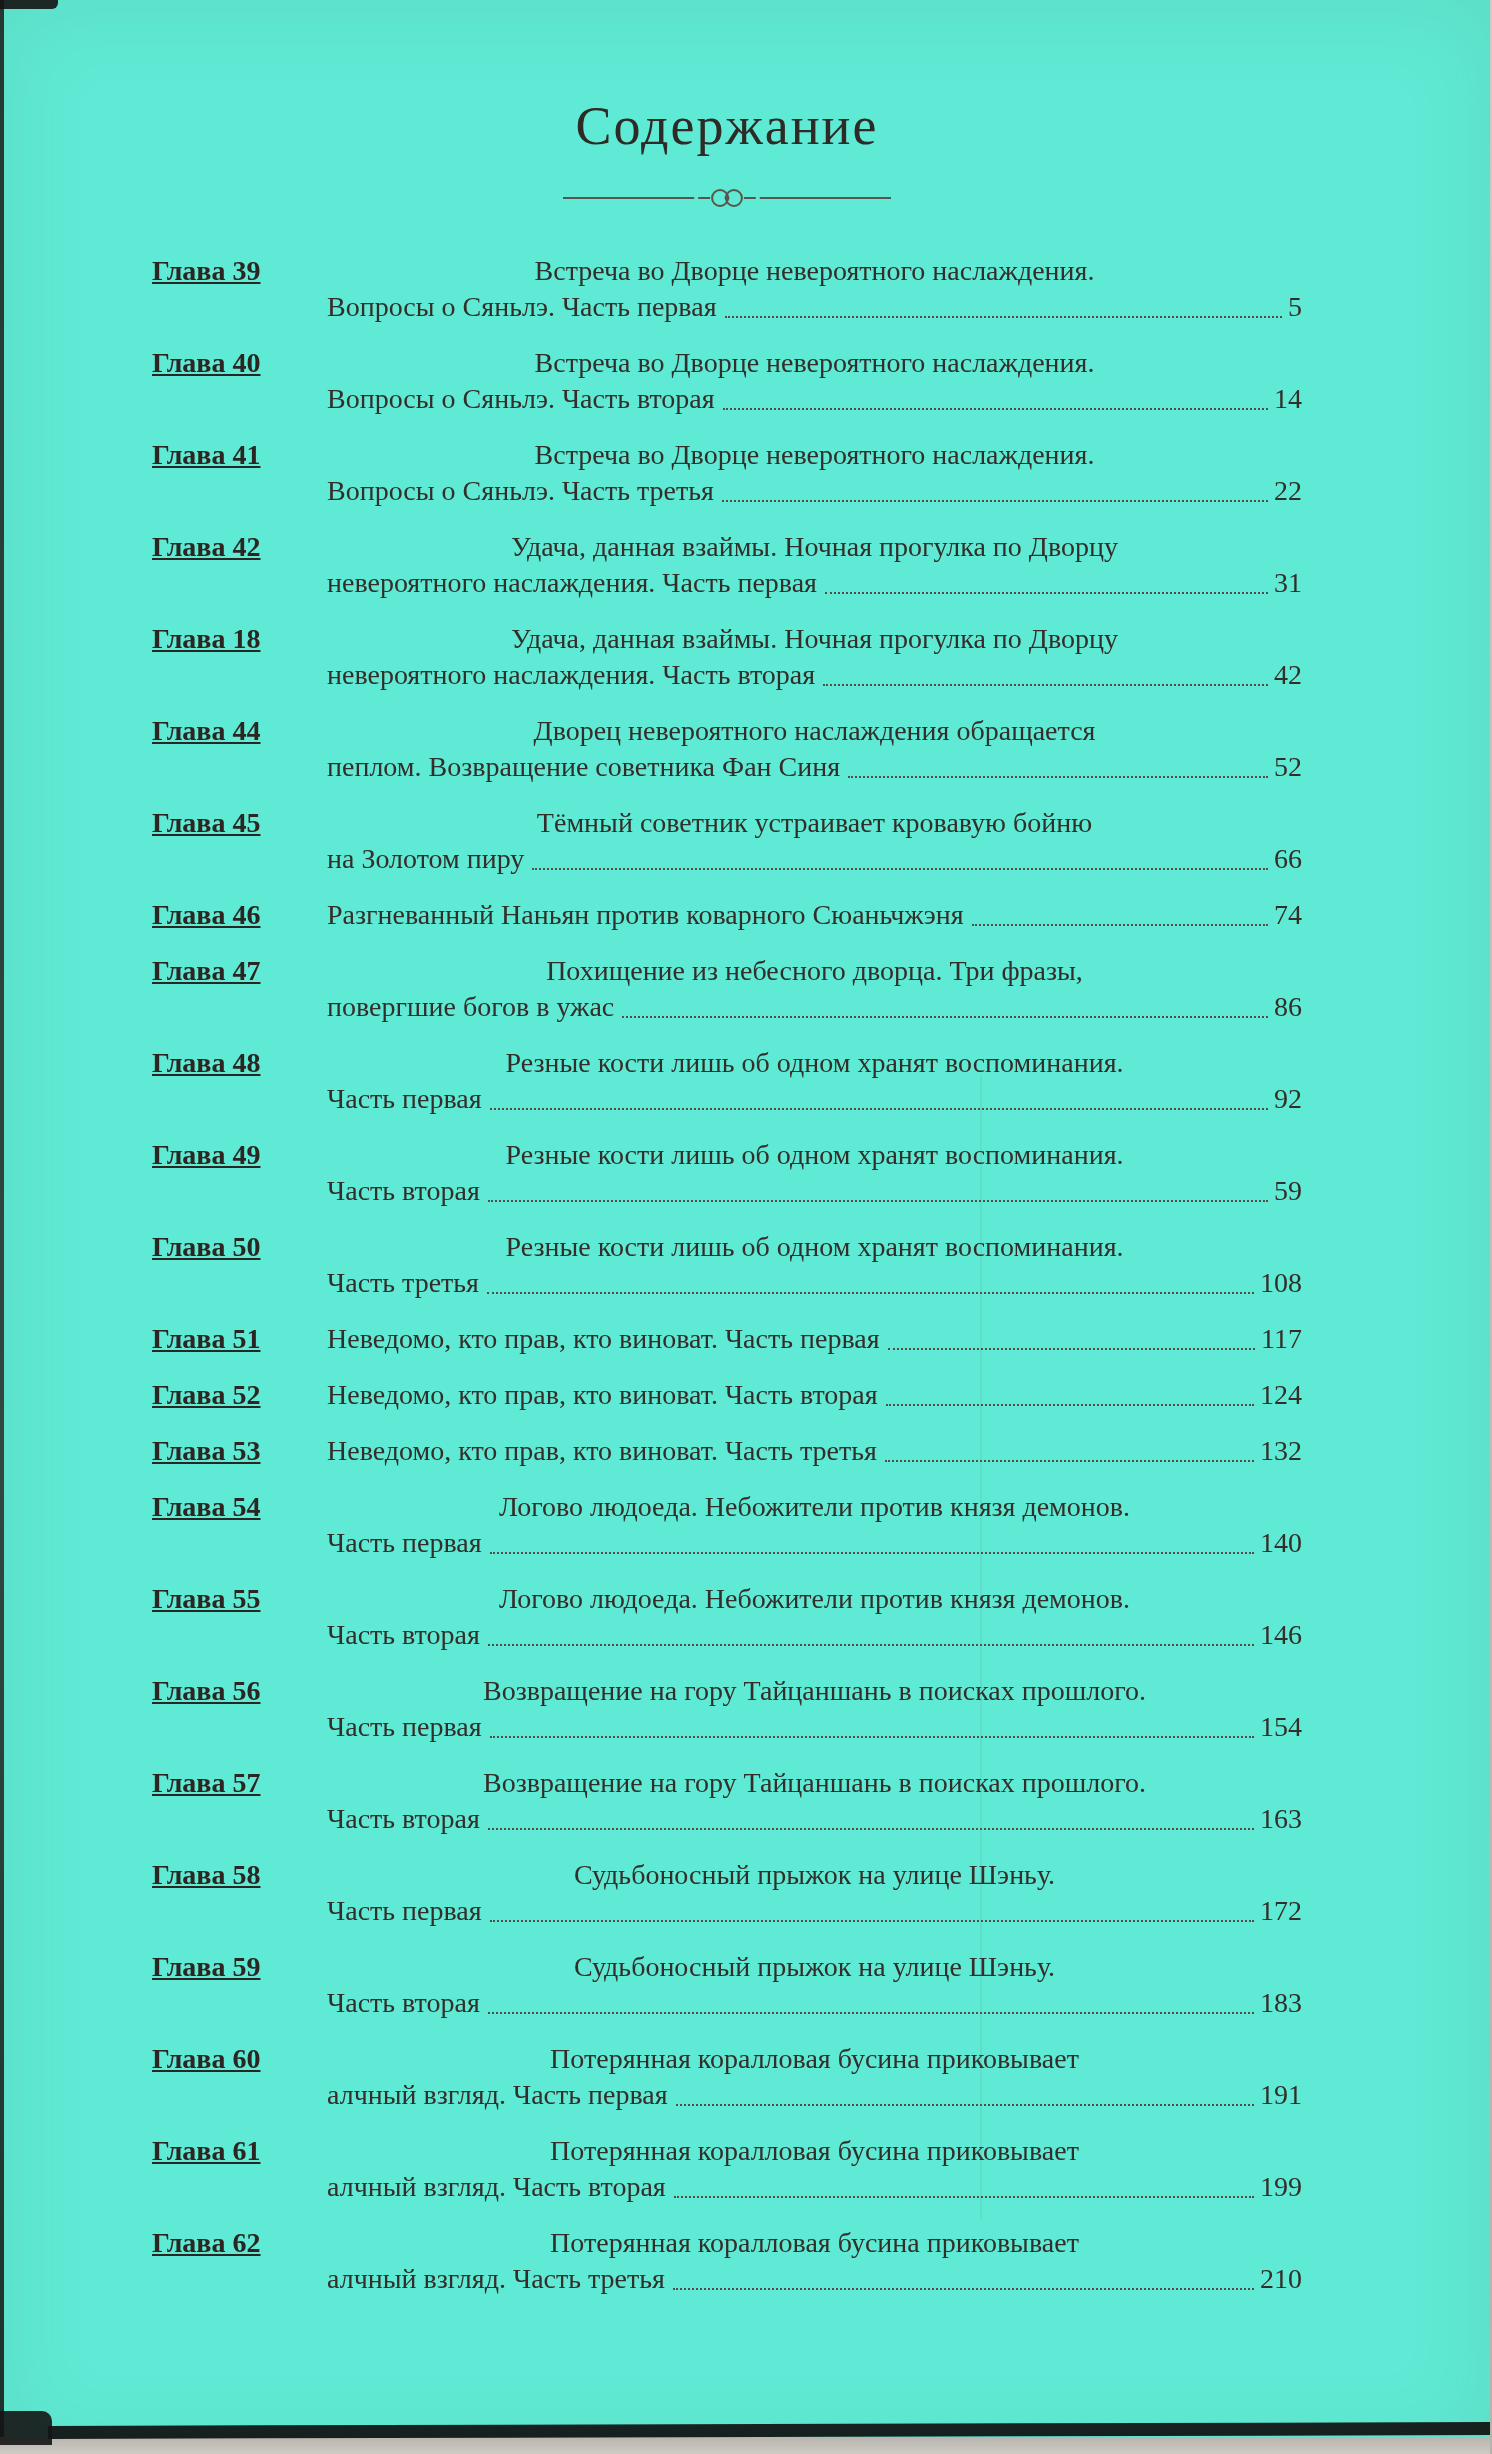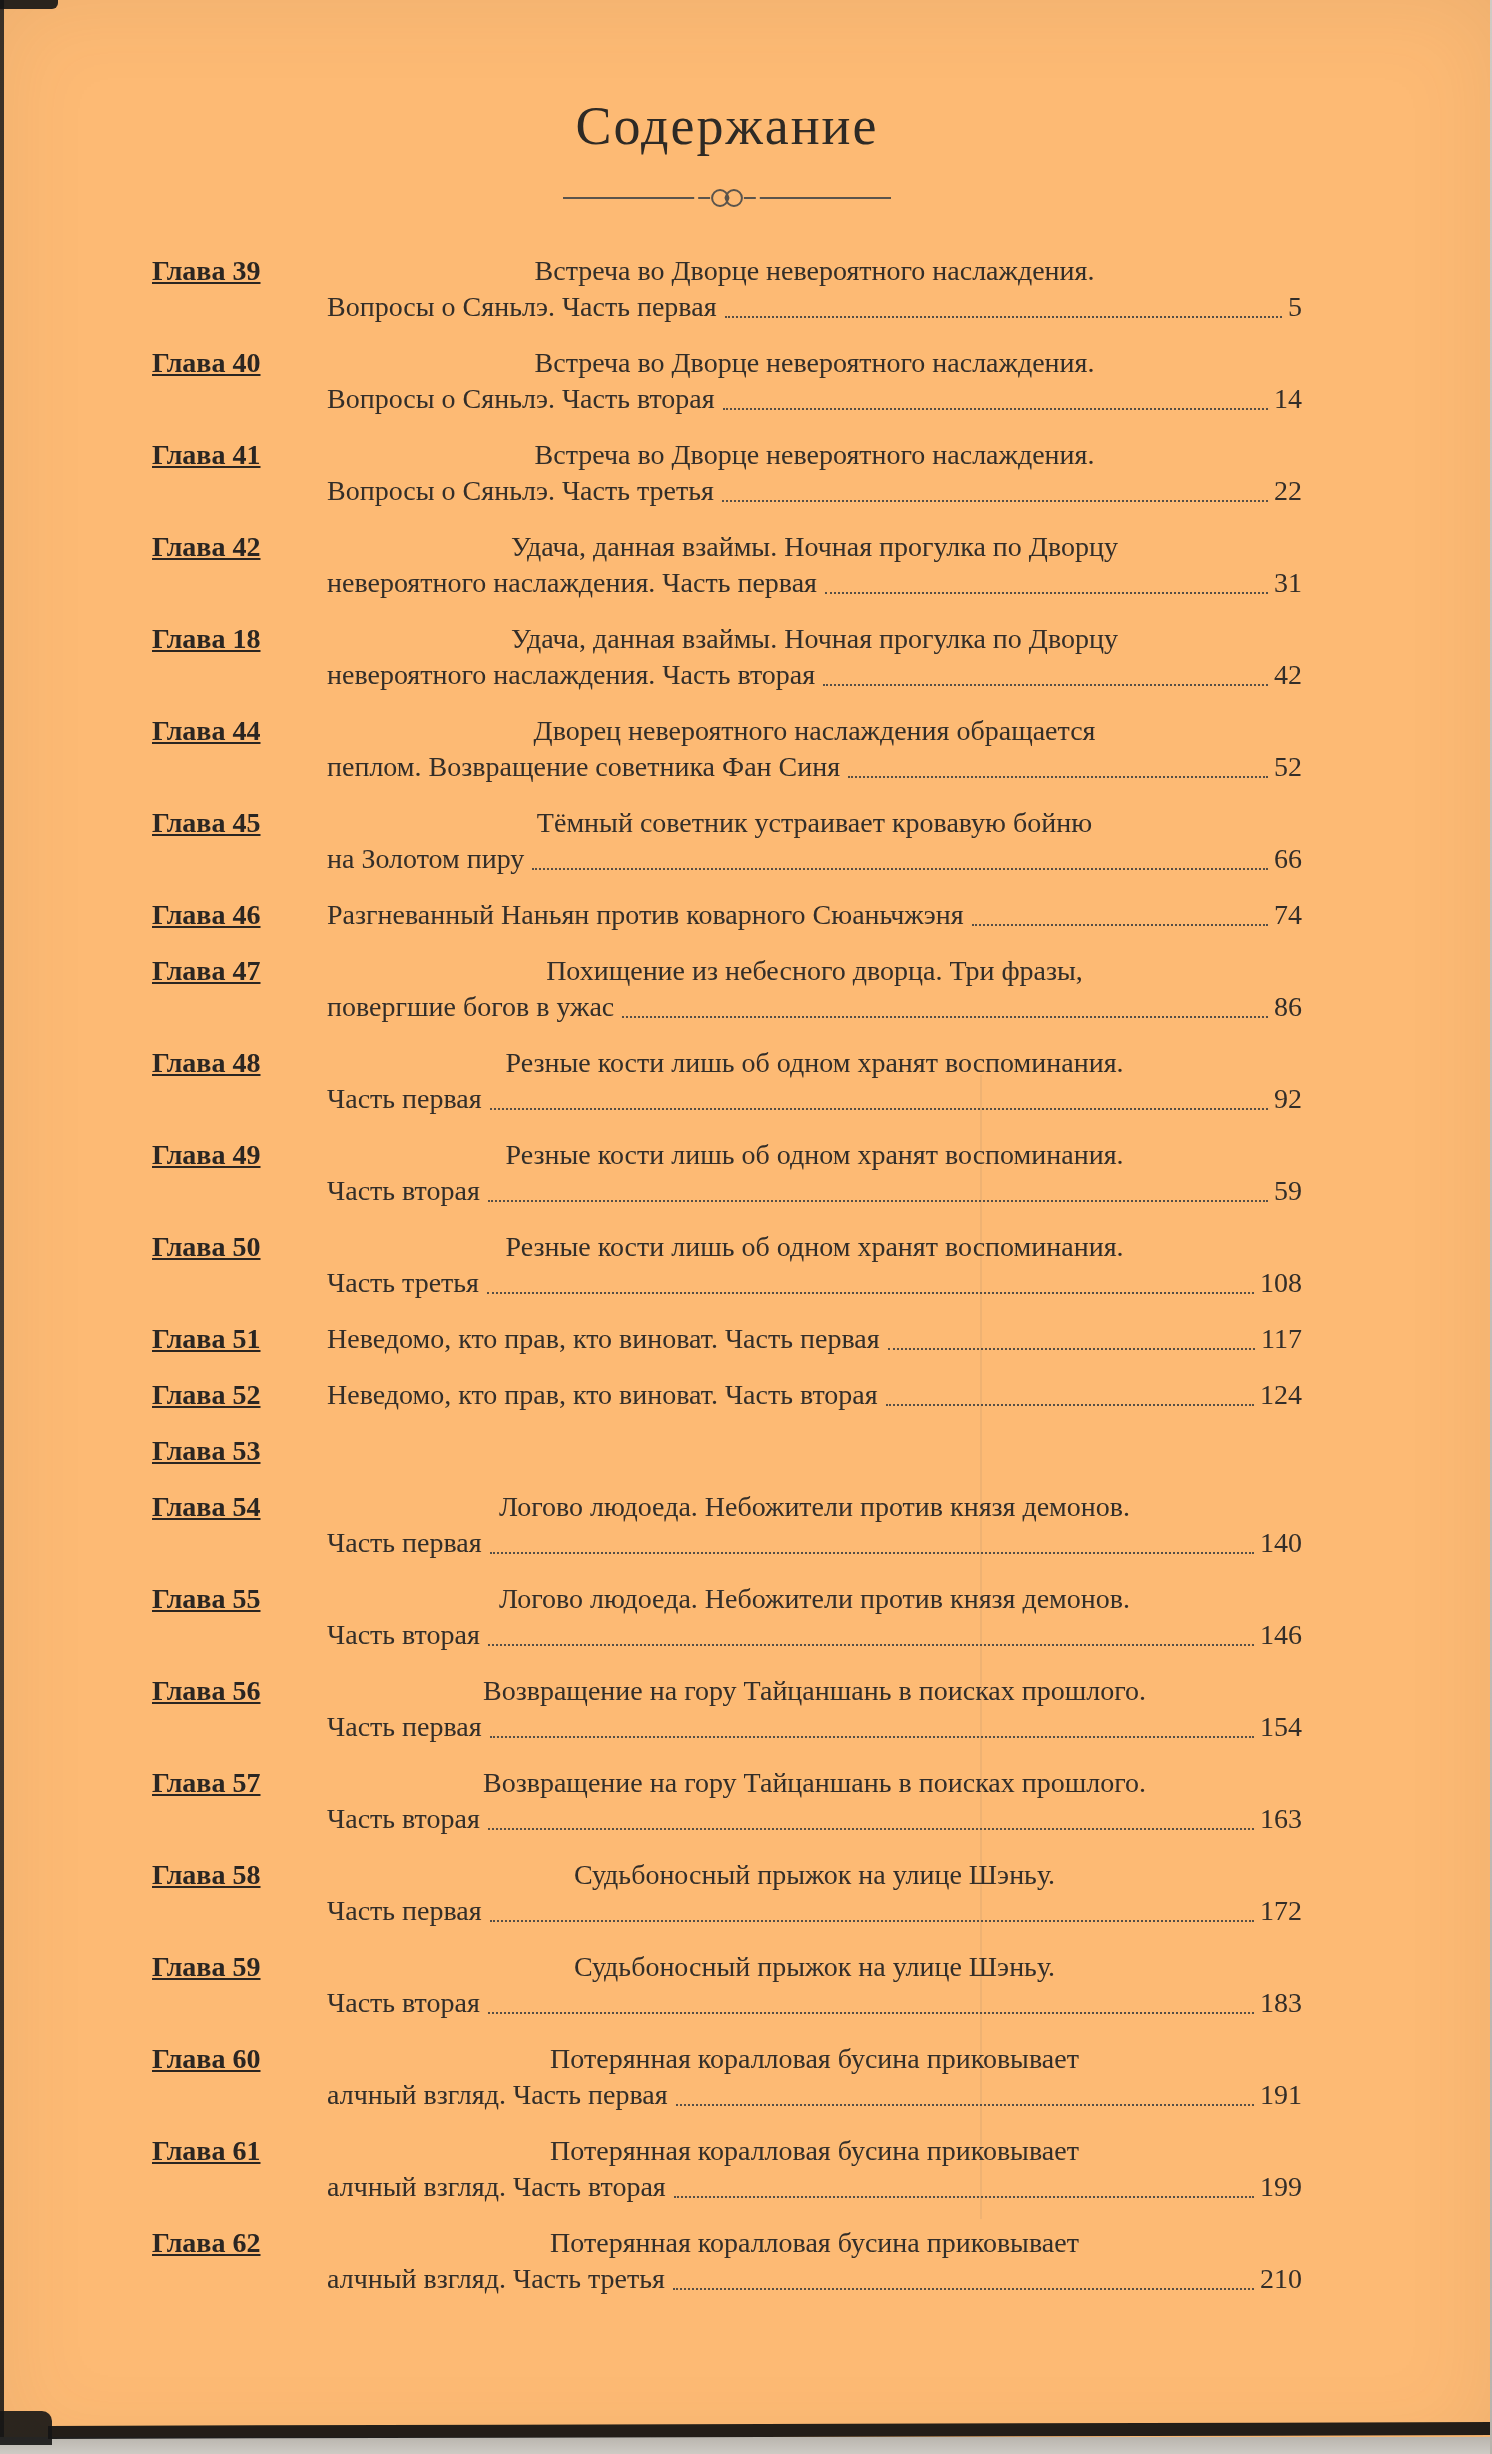--- a/index.html
+++ b/index.html
@@ -1,21 +1,21 @@
 <!DOCTYPE html>
 <html><head>
 <meta charset="utf-8">
 <style>
   html, body { margin: 0; padding: 0; background: #d8d5cf; }
   .page {
     position: relative;
     width: 1493px;
     height: 2455px;
     margin: 0 auto;
-    background: #fdba74;
+    background: #5eead4;
     box-shadow: inset 0 0 90px rgba(90,80,70,0.10);
     overflow: hidden;
     font-family: "Liberation Serif", "DejaVu Serif", serif;
     color: #332e29;
     box-sizing: border-box;
   }
   .content {
     position: relative;
     box-sizing: border-box;
     padding: 95px 191px 0 152px;
@@ -292,20 +292,27 @@
           <div class="toc-body">
             <div class="toc-line">
               <span class="toc-text">Неведомо, кто прав, кто виноват. Часть вторая</span>
               <span class="leader"></span>
               <span class="toc-page">124</span>
             </div>
           </div>
         </div>
         <div class="toc-row">
           <div class="toc-chapter">Глава 53</div>
+          <div class="toc-body">
+            <div class="toc-line">
+              <span class="toc-text">Неведомо, кто прав, кто виноват. Часть третья</span>
+              <span class="leader"></span>
+              <span class="toc-page">132</span>
+            </div>
+          </div>
         </div>
         <div class="toc-row">
           <div class="toc-chapter">Глава 54</div>
           <div class="toc-body">
             <div class="toc-line">
               <span class="toc-text">Логово людоеда. Небожители против князя демонов.</span>
             </div>
             <div class="toc-line">
               <span class="toc-text">Часть первая</span>
               <span class="leader"></span>

